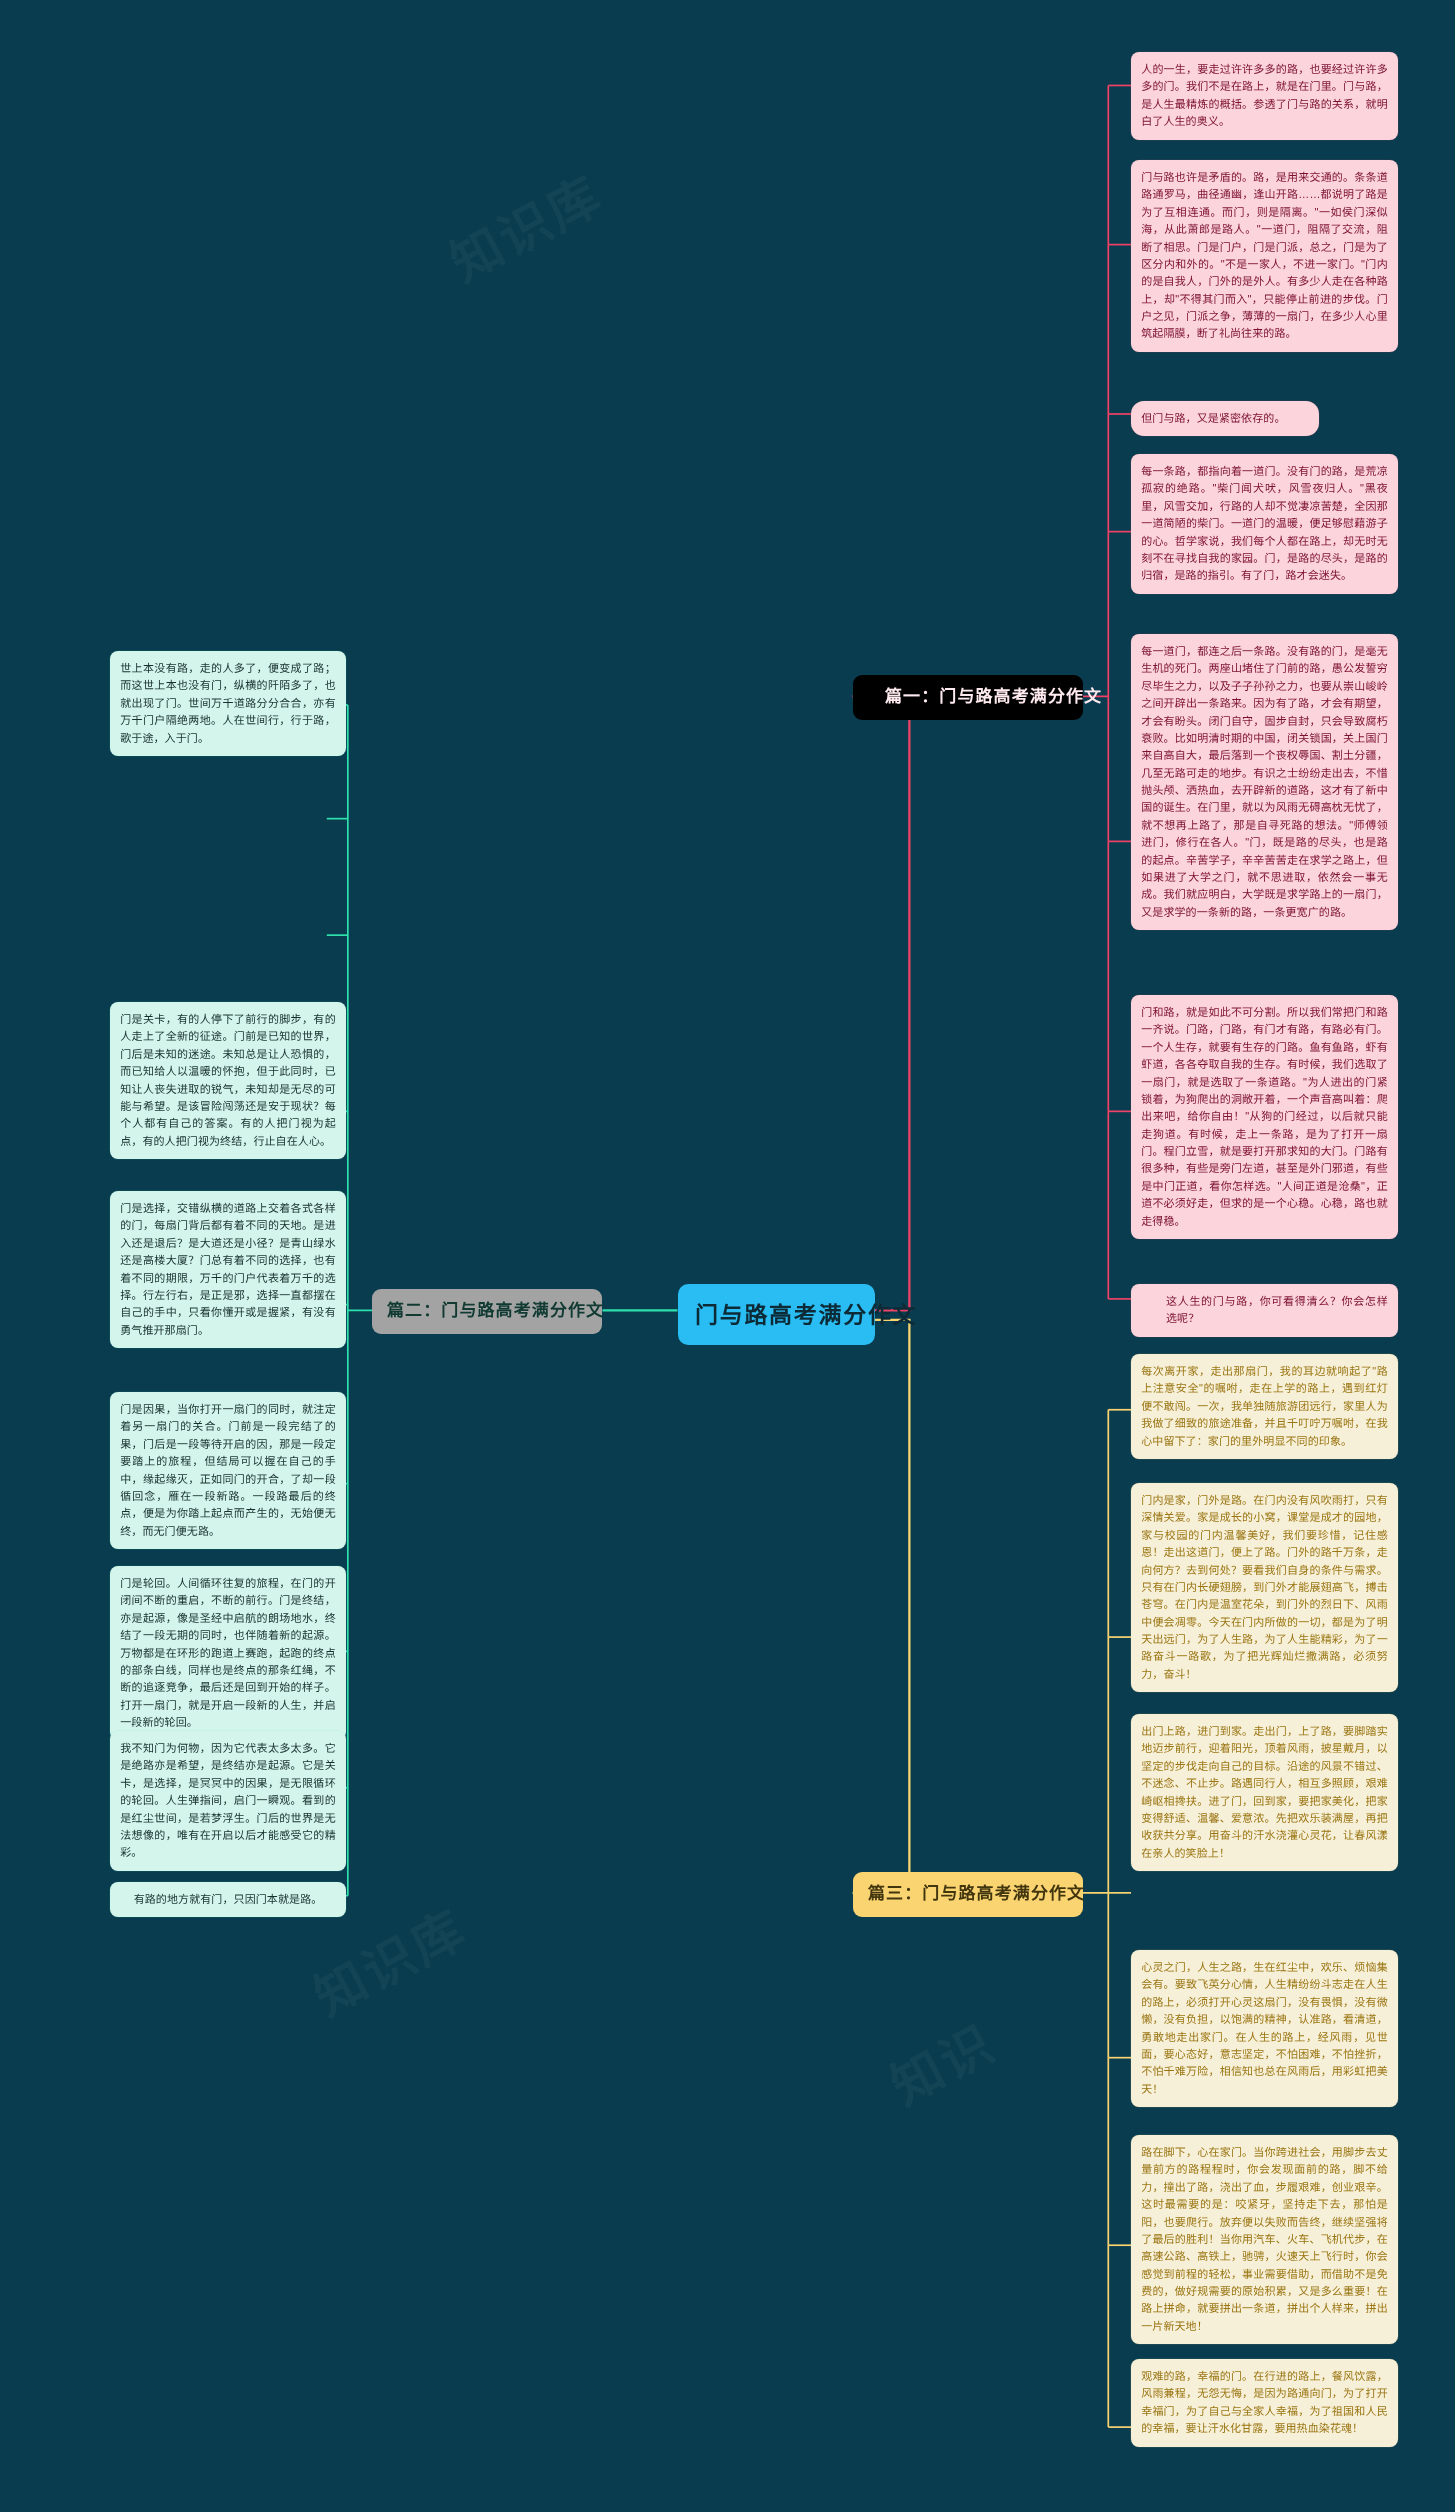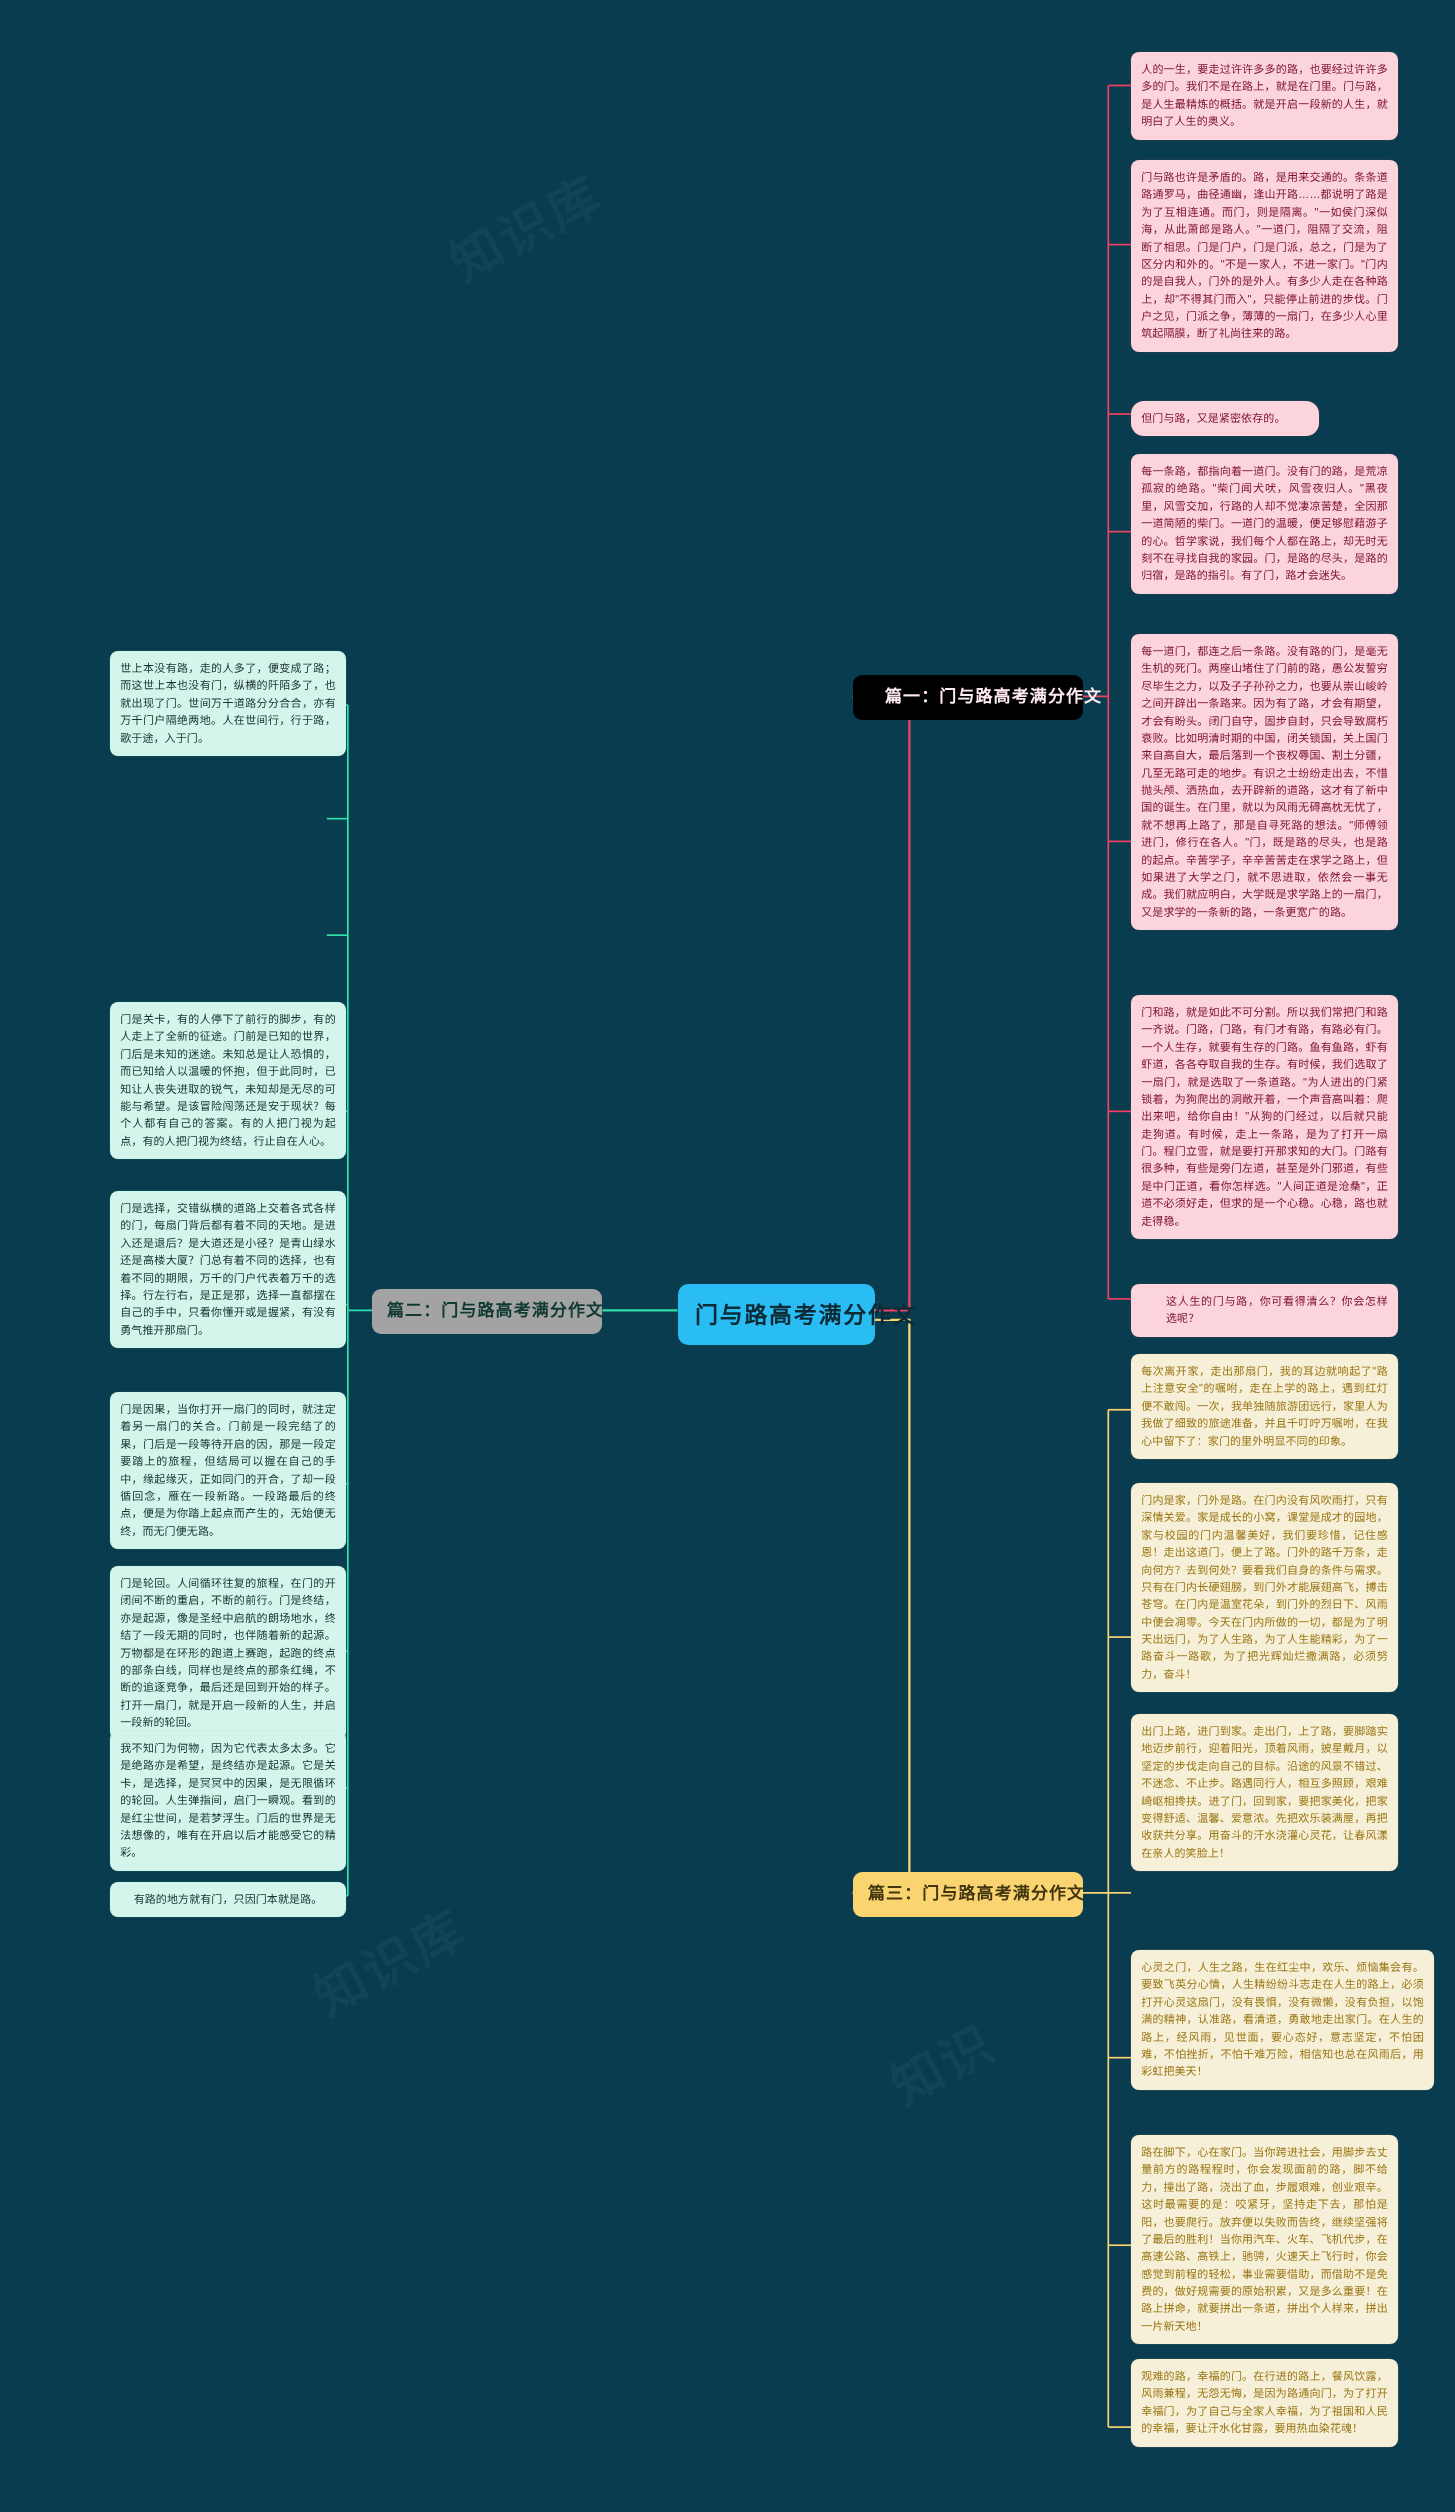--- a/index.html
+++ b/index.html
@@ -132,21 +132,21 @@
   <div class="wm" style="left:1131px; top:244px;">LiuLiu.CN</div>
   <div class="wm" style="left:119px; top:1444px;">树知识</div>
   <div class="wm" style="left:887px; top:2024px;">知识</div>
   <div class="wm" style="left:1126px; top:682px;">LiuLiu.CN</div>
   <div class="wm" style="left:307px; top:1922px;">知识库</div>
 
   <div class="node root" style="left:678px; top:1284px; width:197px;">门与路高考满分作文</div>
 
   <div class="node branch pink" style="left:853px; top:675px; width:230px;">篇一：门与路高考满分作文</div>
 
-  <div class="node leaf pink" style="left:1131px; top:52px;  width:267px;">人的一生，要走过许许多多的路，也要经过许许多多的门。我们不是在路上，就是在门里。门与路，是人生最精炼的概括。就是开启一段新的人生，就明白了人生的奥义。</div>
+  <div class="node leaf pink" style="left:1131px; top:52px;  width:267px;">人的一生，要走过许许多多的路，也要经过许许多多的门。我们不是在路上，就是在门里。门与路，是人生最精炼的概括。参透了门与路的关系，就明白了人生的奥义。</div>
   <div class="node leaf pink" style="left:1131px; top:160px; width:267px;">门与路也许是矛盾的。路，是用来交通的。条条道路通罗马，曲径通幽，逢山开路……都说明了路是为了互相连通。而门，则是隔离。"一如侯门深似海，从此萧郎是路人。"一道门，阻隔了交流，阻断了相思。门是门户，门是门派，总之，门是为了区分内和外的。"不是一家人，不进一家门。"门内的是自我人，门外的是外人。有多少人走在各种路上，却"不得其门而入"，只能停止前进的步伐。门户之见，门派之争，薄薄的一扇门，在多少人心里筑起隔膜，断了礼尚往来的路。</div>
   <div class="node leaf pink" style="left:1131px; top:401px; width:188px;border-radius:13px;">但门与路，又是紧密依存的。</div>
   <div class="node leaf pink" style="left:1131px; top:454px; width:267px;">每一条路，都指向着一道门。没有门的路，是荒凉孤寂的绝路。"柴门闻犬吠，风雪夜归人。"黑夜里，风雪交加，行路的人却不觉凄凉苦楚，全因那一道简陋的柴门。一道门的温暖，便足够慰藉游子的心。哲学家说，我们每个人都在路上，却无时无刻不在寻找自我的家园。门，是路的尽头，是路的归宿，是路的指引。有了门，路才会迷失。</div>
   <div class="node leaf pink" style="left:1131px; top:634px; width:267px;">每一道门，都连之后一条路。没有路的门，是毫无生机的死门。两座山堵住了门前的路，愚公发誓穷尽毕生之力，以及子子孙孙之力，也要从崇山峻岭之间开辟出一条路来。因为有了路，才会有期望，才会有盼头。闭门自守，固步自封，只会导致腐朽衰败。比如明清时期的中国，闭关锁国，关上国门来自高自大，最后落到一个丧权辱国、割土分疆，几至无路可走的地步。有识之士纷纷走出去，不惜抛头颅、洒热血，去开辟新的道路，这才有了新中国的诞生。在门里，就以为风雨无碍高枕无忧了，就不想再上路了，那是自寻死路的想法。"师傅领进门，修行在各人。"门，既是路的尽头，也是路的起点。辛苦学子，辛辛苦苦走在求学之路上，但如果进了大学之门，就不思进取，依然会一事无成。我们就应明白，大学既是求学路上的一扇门，又是求学的一条新的路，一条更宽广的路。</div>
   <div class="node leaf pink" style="left:1131px; top:995px; width:267px;">门和路，就是如此不可分割。所以我们常把门和路一齐说。门路，门路，有门才有路，有路必有门。一个人生存，就要有生存的门路。鱼有鱼路，虾有虾道，各各夺取自我的生存。有时候，我们选取了一扇门，就是选取了一条道路。"为人进出的门紧锁着，为狗爬出的洞敞开着，一个声音高叫着：爬出来吧，给你自由！"从狗的门经过，以后就只能走狗道。有时候，走上一条路，是为了打开一扇门。程门立雪，就是要打开那求知的大门。门路有很多种，有些是旁门左道，甚至是外门邪道，有些是中门正道，看你怎样选。"人间正道是沧桑"，正道不必须好走，但求的是一个心稳。心稳，路也就走得稳。</div>
   <div class="node leaf pink" style="left:1131px; top:1284px; width:267px;padding-left:35px;">这人生的门与路，你可看得清么？你会怎样选呢？</div>
 
   <div class="node branch green" style="left:372px; top:1289px; width:230px;">篇二：门与路高考满分作文</div>
 
   <div class="node leaf green" style="left:91px; top:651px; width:236px;">世上本没有路，走的人多了，便变成了路；而这世上本也没有门，纵横的阡陌多了，也就出现了门。世间万千道路分分合合，亦有万千门户隔绝两地。人在世间行，行于路，歌于途，入于门。</div>
@@ -155,18 +155,18 @@
   <div class="node leaf green" style="left:91px; top:1392px; width:236px;">门是因果，当你打开一扇门的同时，就注定着另一扇门的关合。门前是一段完结了的果，门后是一段等待开启的因，那是一段定要踏上的旅程，但结局可以握在自己的手中，缘起缘灭，正如同门的开合，了却一段循回念，雁在一段新路。一段路最后的终点，便是为你踏上起点而产生的，无始便无终，而无门便无路。</div>
   <div class="node leaf green" style="left:91px; top:1566px; width:236px;">门是轮回。人间循环往复的旅程，在门的开闭间不断的重启，不断的前行。门是终结，亦是起源，像是圣经中启航的朗场地水，终结了一段无期的同时，也伴随着新的起源。万物都是在环形的跑道上赛跑，起跑的终点的部条白线，同样也是终点的那条红绳，不断的追逐竞争，最后还是回到开始的样子。打开一扇门，就是开启一段新的人生，并启一段新的轮回。</div>
   <div class="node leaf green" style="left:91px; top:1731px; width:236px;">我不知门为何物，因为它代表太多太多。它是绝路亦是希望，是终结亦是起源。它是关卡，是选择，是冥冥中的因果，是无限循环的轮回。人生弹指间，启门一瞬观。看到的是红尘世间，是若梦浮生。门后的世界是无法想像的，唯有在开启以后才能感受它的精彩。</div>
   <div class="node leaf green" style="left:91px; top:1882px; width:236px; text-align:center;">有路的地方就有门，只因门本就是路。</div>
 
   <div class="node branch yellow" style="left:853px; top:1872px; width:230px;">篇三：门与路高考满分作文</div>
 
   <div class="node leaf yellow" style="left:1131px; top:1354px; width:267px;">每次离开家，走出那扇门，我的耳边就响起了"路上注意安全"的嘱咐，走在上学的路上，遇到红灯便不敢闯。一次，我单独随旅游团远行，家里人为我做了细致的旅途准备，并且千叮咛万嘱咐，在我心中留下了：家门的里外明显不同的印象。</div>
   <div class="node leaf yellow" style="left:1131px; top:1483px; width:267px;">门内是家，门外是路。在门内没有风吹雨打，只有深情关爱。家是成长的小窝，课堂是成才的园地，家与校园的门内温馨美好，我们要珍惜，记住感恩！走出这道门，便上了路。门外的路千万条，走向何方？去到何处？要看我们自身的条件与需求。只有在门内长硬翅膀，到门外才能展翅高飞，搏击苍穹。在门内是温室花朵，到门外的烈日下、风雨中便会凋零。今天在门内所做的一切，都是为了明天出远门，为了人生路，为了人生能精彩，为了一路奋斗一路歌，为了把光辉灿烂撒满路，必须努力，奋斗！</div>
   <div class="node leaf yellow" style="left:1131px; top:1714px; width:267px;">出门上路，进门到家。走出门，上了路，要脚踏实地迈步前行，迎着阳光，顶着风雨，披星戴月，以坚定的步伐走向自己的目标。沿途的风景不错过、不迷念、不止步。路遇同行人，相互多照顾，艰难崎岖相搀扶。进了门，回到家，要把家美化，把家变得舒适、温馨、爱意浓。先把欢乐装满屋，再把收获共分享。用奋斗的汗水浇灌心灵花，让春风漾在亲人的笑脸上！</div>
-  <div class="node leaf yellow" style="left:1131px; top:1950px; width:303px;">心灵之门，人生之路，生在红尘中，欢乐、烦恼集会有。要致飞英分心情，人生精纷纷斗志走在人生的路上，必须打开心灵这扇门，没有畏惧，没有微懒，没有负担，以饱满的精神，认准路，看清道，勇敢地走出家门。在人生的路上，经风雨，见世面，要心态好，意志坚定，不怕困难，不怕挫折，不怕千难万险，相信知也总在风雨后，用彩虹把美天！</div>
+  <div class="node leaf yellow" style="left:1131px; top:1950px; width:267px;">心灵之门，人生之路，生在红尘中，欢乐、烦恼集会有。要致飞英分心情，人生精纷纷斗志走在人生的路上，必须打开心灵这扇门，没有畏惧，没有微懒，没有负担，以饱满的精神，认准路，看清道，勇敢地走出家门。在人生的路上，经风雨，见世面，要心态好，意志坚定，不怕困难，不怕挫折，不怕千难万险，相信知也总在风雨后，用彩虹把美天！</div>
   <div class="node leaf yellow" style="left:1131px; top:2135px; width:267px;">路在脚下，心在家门。当你跨进社会，用脚步去丈量前方的路程程时，你会发现面前的路，脚不给力，撞出了路，浇出了血，步履艰难，创业艰辛。这时最需要的是：咬紧牙，坚持走下去，那怕是阳，也要爬行。放弃便以失败而告终，继续坚强将了最后的胜利！当你用汽车、火车、飞机代步，在高速公路、高铁上，驰骋，火速天上飞行时，你会感觉到前程的轻松，事业需要借助，而借助不是免费的，做好规需要的原始积累，又是多么重要！在路上拼命，就要拼出一条道，拼出个人样来，拼出一片新天地！</div>
   <div class="node leaf yellow" style="left:1131px; top:2359px; width:267px;">观难的路，幸福的门。在行进的路上，餐风饮露，风雨兼程，无怨无悔，是因为路通向门，为了打开幸福门，为了自己与全家人幸福，为了祖国和人民的幸福，要让汗水化甘露，要用热血染花魂！</div>
 
 </div>
 
 
 </body></html>

